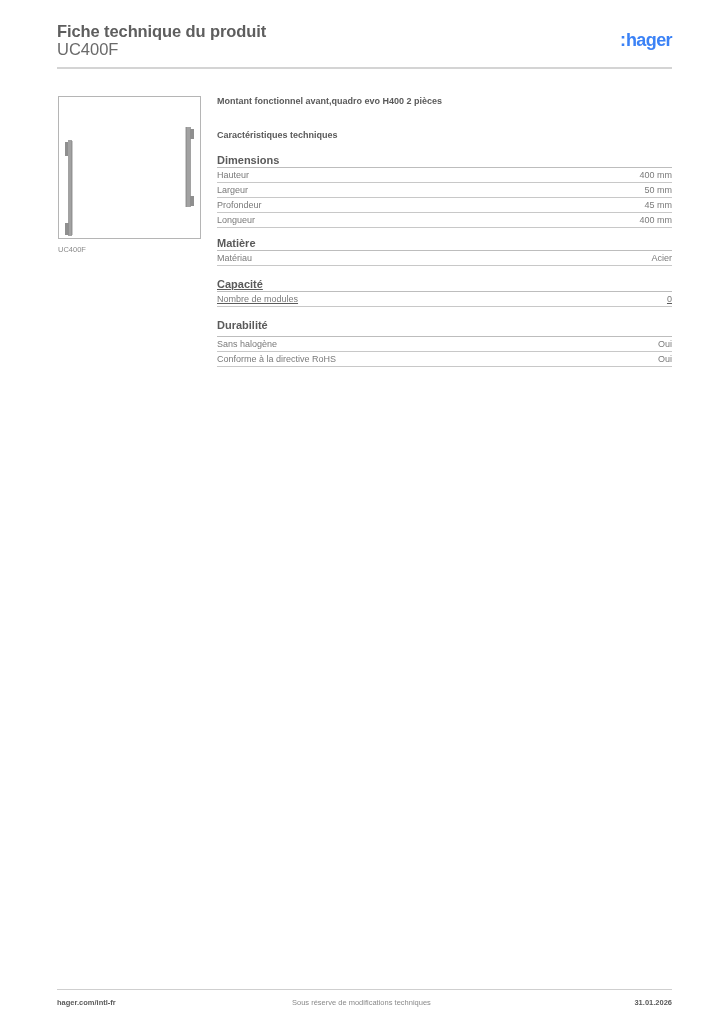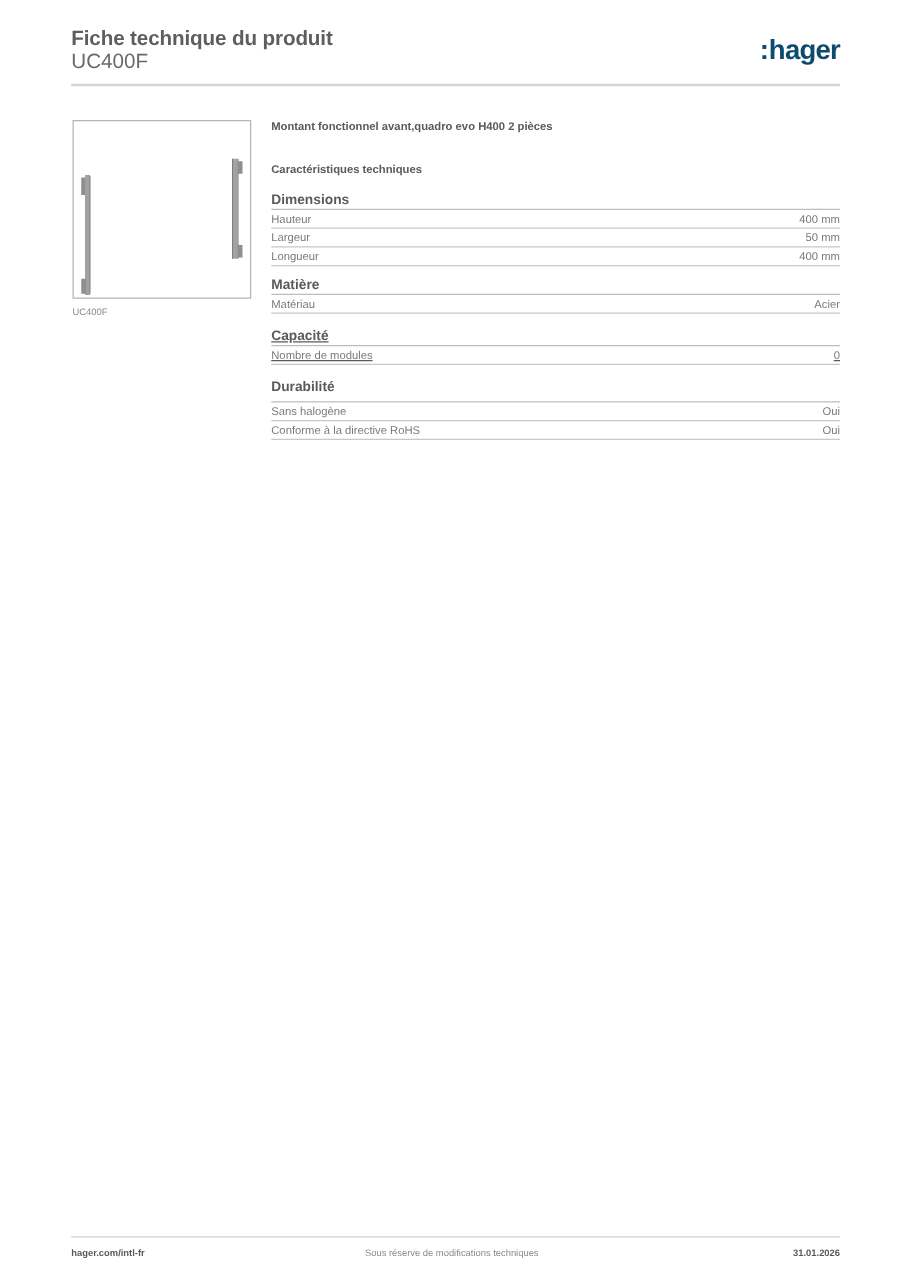--- a/index.html
+++ b/index.html
@@ -2,21 +2,21 @@
 <html><head>
   <meta charset="utf-8">
   <style>
     * { margin: 0; padding: 0; box-sizing: border-box; }
     html, body { width: 724px; height: 1024px; background: #ffffff; overflow: hidden; }
     body { position: relative; font-family: "Liberation Sans", sans-serif; color: #5a5a5a; }
 
     .header { position: absolute; left: 57px; top: 22px; width: 615px; }
     .doc-title { font-size: 16.5px; font-weight: bold; color: #5e5e5e; line-height: 18px; letter-spacing: -0.1px; }
     .doc-subtitle { font-size: 16.5px; color: #6a6a6a; line-height: 18px; margin-top: 0px; }
-    .logo { position: absolute; right: 0; top: 6px; font-size: 22px; font-weight: bold; color: #0c4a6e; letter-spacing: -0.6px; line-height: 24px; }
+    .logo { position: absolute; right: 0; top: 6px; font-size: 18px; font-weight: bold; color: #3b82f6; letter-spacing: -0.6px; line-height: 24px; }
     .logo .colon { letter-spacing: -1px; margin-right: 1px; }
     .header-rule { position: absolute; left: 57px; top: 67px; width: 615px; height: 2px; background: #d4d4d4; }
 
     .image-box { position: absolute; left: 58px; top: 96px; width: 143px; height: 143px; border: 1px solid #b5b5b5; background: #fff; }
     .image-caption { position: absolute; left: 58px; top: 245px; font-size: 7.5px; color: #8a8a8a; }
 
     .content { position: absolute; left: 217px; top: 95px; width: 455px; }
     .product-desc { font-size: 9px; font-weight: bold; color: #5a5a5a; line-height: 12px; }
     .section-title { font-size: 9px; font-weight: bold; color: #5a5a5a; margin-top: 22px; line-height: 12px; }
 
@@ -65,20 +65,24 @@
     <div class="group-title">Dimensions</div>
     <div class="row">
       <span>Hauteur</span>
       <span class="val">400 mm</span>
     </div>
     <div class="row">
       <span>Largeur</span>
       <span class="val">50 mm</span>
     </div>
     <div class="row">
+      <span>Profondeur</span>
+      <span class="val">45 mm</span>
+    </div>
+    <div class="row">
       <span>Longueur</span>
       <span class="val">400 mm</span>
     </div>
   </div>
 
   <div class="group" style="margin-top:9px;">
     <div class="group-title">Matière</div>
     <div class="row">
       <span>Matériau</span>
       <span class="val">Acier</span>

